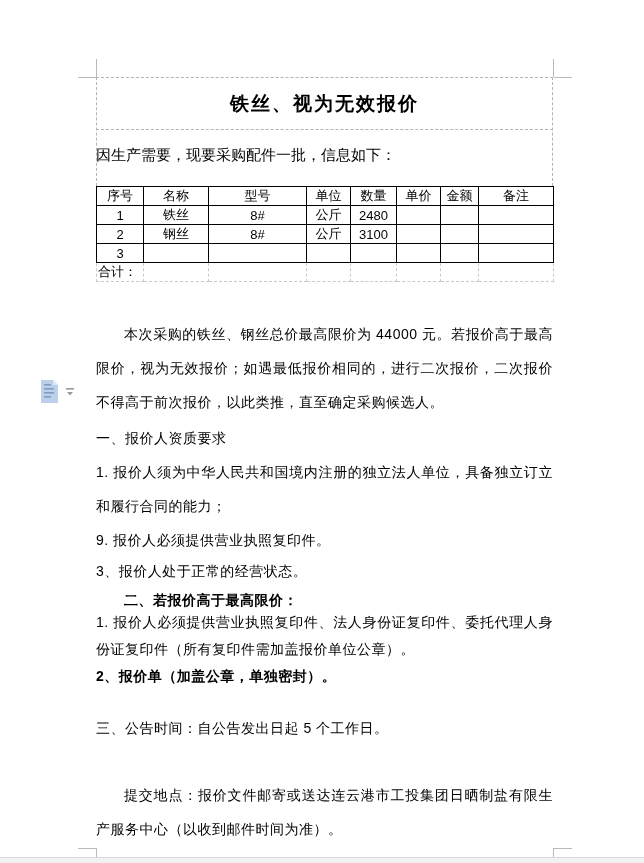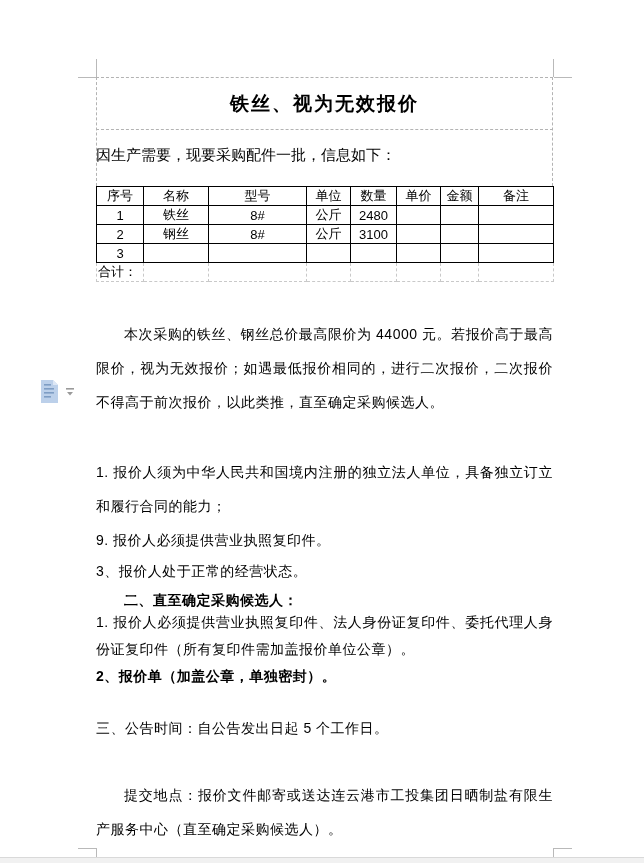--- a/index.html
+++ b/index.html
@@ -141,31 +141,32 @@
         <td></td>
         <td></td>
         <td></td>
       </tr>
     </tbody>
       </table>
   </div>
 
   <div class="blk body-text indent" style="top:280px;">本次采购的铁丝、钢丝总价最高限价为 44000 元。若报价高于最高限价，视为无效报价；如遇最低报价相同的，进行二次报价，二次报价不得高于前次报价，以此类推，直至确定采购候选人。</div>
 
+  <div class="blk body-text" style="top:384px;">一、报价人资质要求</div>
   <div class="blk body-text" style="top:418px;">1. 报价人须为中华人民共和国境内注册的独立法人单位，具备独立订立和履行合同的能力；</div>
   <div class="blk body-text" style="top:486px;">9. 报价人必须提供营业执照复印件。</div>
   <div class="blk body-text" style="top:517px;">3、报价人处于正常的经营状态。</div>
 
-  <div class="blk body-text bold indent" style="top:546px;">二、直至确定采购候选人：</div>
+  <div class="blk body-text bold indent" style="top:546px;">二、若报价高于最高限价：</div>
   <div class="blk body-text tight" style="top:572px;">1. 报价人必须提供营业执照复印件、法人身份证复印件、委托代理人身份证复印件（所有复印件需加盖报价单位公章）。</div>
   <div class="blk body-text tight" style="top:626px;font-weight:bold;">2、报价单（加盖公章，单独密封）。</div>
 
   <div class="blk body-text tight" style="top:678px;">三、公告时间：自公告发出日起 5 个工作日。</div>
 
-  <div class="blk body-text indent" style="top:741px;">提交地点：报价文件邮寄或送达连云港市工投集团日晒制盐有限生产服务中心（直至确定采购候选人）。</div>
+  <div class="blk body-text indent" style="top:741px;">提交地点：报价文件邮寄或送达连云港市工投集团日晒制盐有限生产服务中心（以收到邮件时间为准）。</div>
 
   <div class="paste-btn">
     <svg width="36" height="26" viewBox="0 0 36 26">
       <g>
         <polygon points="1,1 13,1 18,6 18,24 1,24" fill="#bcd0ea"></polygon>
         <polygon points="13,1 18,6 13,6" fill="#dde7f5"></polygon>
         <rect x="4" y="5" width="7" height="1.6" fill="#7e9dc4"></rect>
         <rect x="4" y="9" width="10" height="1.6" fill="#7e9dc4"></rect>
         <rect x="4" y="13" width="10" height="1.6" fill="#7e9dc4"></rect>
         <rect x="4" y="17" width="7" height="1.6" fill="#7e9dc4"></rect>

